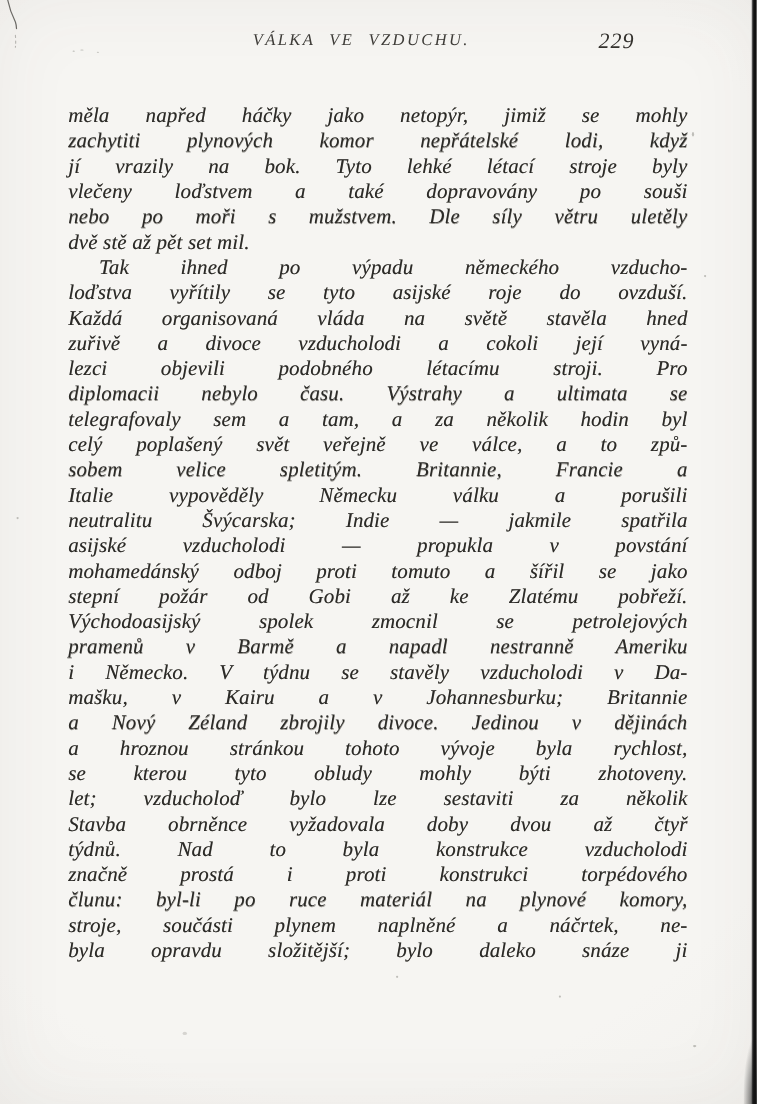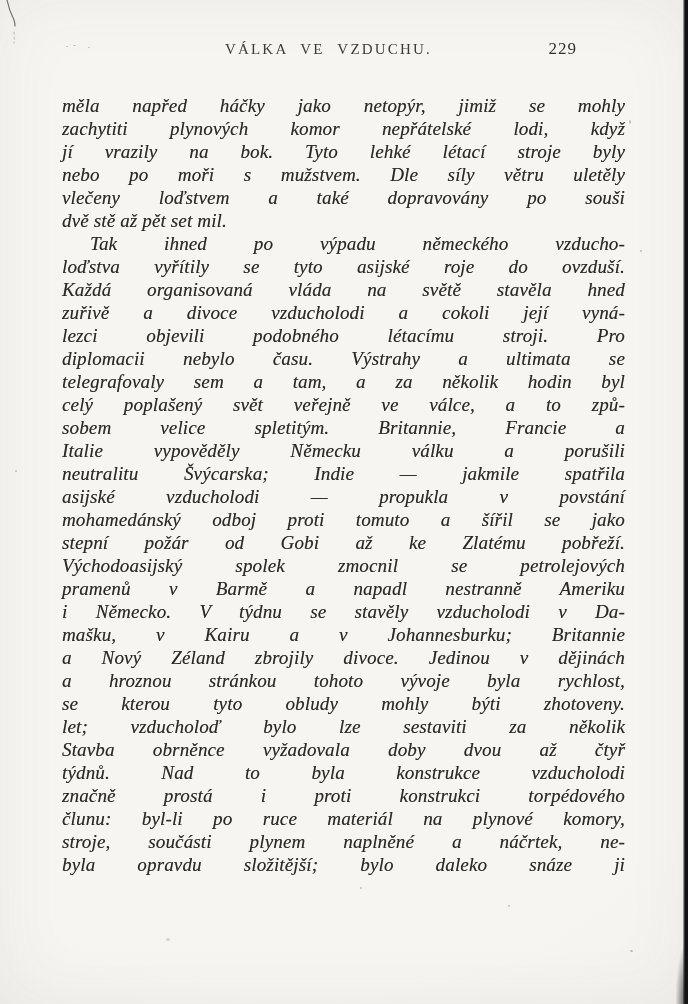--- a/index.html
+++ b/index.html
@@ -26,31 +26,31 @@
     position: absolute; right: 0; bottom: 0;
     width: 12px; height: 60px;
     background: radial-gradient(ellipse at right bottom, rgba(20,20,20,0.85), rgba(20,20,20,0) 75%);
   }
   
   .pen-mark { position: absolute; top: 0; left: 0; }
   
   .speck { position: absolute; border-radius: 50%; background: rgba(90,88,80,0.35); }
 
   .header-row {
-    position: absolute; left: 62px; top: 41px; width: 563px; height: 22px;
+    position: absolute; left: 62px; top: 29px; width: 563px; height: 22px; font-style: italic;
   }
   .running-title {
     position: absolute; left: 0; right: 30px;
     text-align: center;
     font-size: 15px; letter-spacing: 2.2px; word-spacing: 7px;
     color: #3e3c38;
   }
   .page-number {
     position: absolute; right: 48px; top: -2px;
-    font-size: 17px; letter-spacing: 1px; color: #33312d;
+    font-size: 20px; letter-spacing: 1px; color: #33312d;
   }
 
   .text-block {
     position: absolute; left: 62px; top: 94px; width: 563px;
     color: #2b2a27;
     text-shadow: 0.2px 0.2px 0.3px rgba(70,66,58,0.55);
   }
   .paragraph { margin: 0; font-style: italic; }
   .line {
     font-size: 19px; line-height: 23px; height: 23px;
@@ -86,22 +86,22 @@
   <div class="header-row">
     <div class="running-title">VÁLKA VE VZDUCHU.</div>
     <div class="page-number">229</div>
   </div>
 
   <div class="text-block" id="text-block">
       <div class="paragraph">
         <div class="line">měla napřed háčky jako netopýr, jimiž se mohly</div>
         <div class="line">zachytiti plynových komor nepřátelské lodi, když</div>
         <div class="line">jí vrazily na bok. Tyto lehké létací stroje byly</div>
+        <div class="line">vlečeny loďstvem a také dopravovány po souši</div>
         <div class="line">nebo po moři s mužstvem. Dle síly větru uletěly</div>
-        <div class="line">vlečeny loďstvem a také dopravovány po souši</div>
         <div class="line no-just">dvě stě až pět set mil.</div>
       </div>
       <div class="paragraph">
         <div class="line indent">Tak ihned po výpadu německého vzducho-</div>
         <div class="line">loďstva vyřítily se tyto asijské roje do ovzduší.</div>
         <div class="line">Každá organisovaná vláda na světě stavěla hned</div>
         <div class="line">zuřivě a divoce vzducholodi a cokoli její vyná-</div>
         <div class="line">lezci objevili podobného létacímu stroji. Pro</div>
         <div class="line">diplomacii nebylo času. Výstrahy a ultimata se</div>
         <div class="line">telegrafovaly sem a tam, a za několik hodin byl</div>

